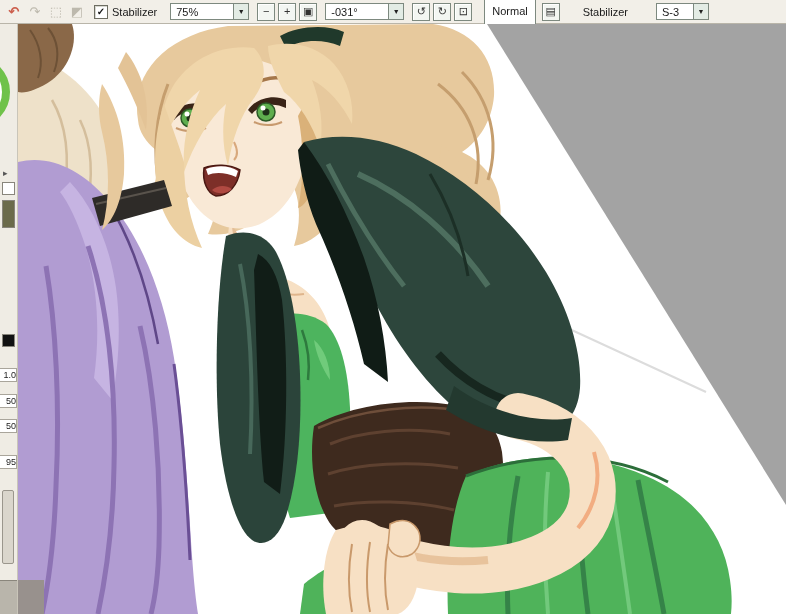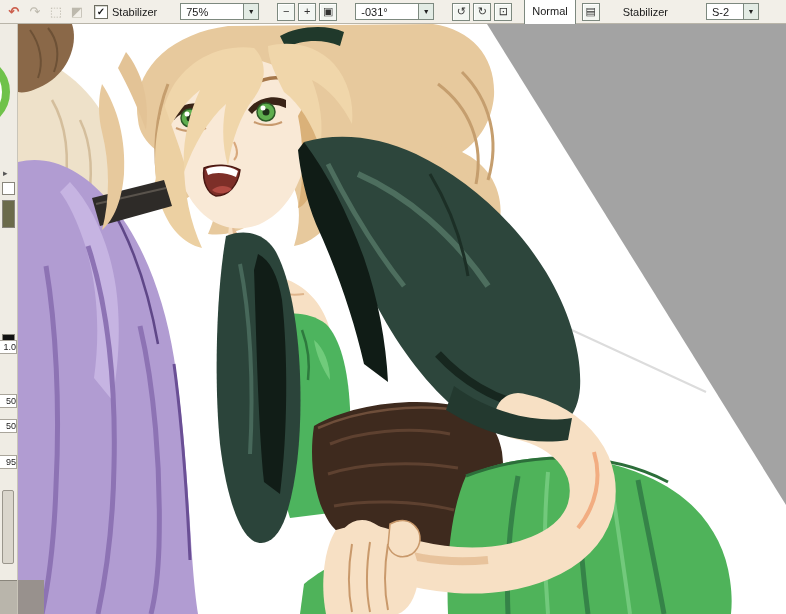--- a/index.html
+++ b/index.html
@@ -21,21 +21,21 @@
   .tb-icon.undo{color:#cc5f4d;font-weight:bold;}
   .tb-icon.disabled{color:#bdb9ad;}
   .checkbox-wrap{display:flex;align-items:center;gap:4px;margin:0 6px 0 6px;cursor:default;}
   .checkbox{
     width:12px;height:12px;background:#fff;border:1px solid #6d6d62;
     font-size:10px;line-height:11px;text-align:center;font-weight:bold;color:#111;
     box-shadow:inset 1px 1px 0 #d8d8d0;
   }
   .combo{
     display:flex;align-items:center;height:17px;border:1px solid #7d897f;
-    background:#fff;margin:0 16px;box-sizing:border-box;
+    background:#fff;margin:0 6px;box-sizing:border-box;
   }
   .combo .val{padding:0 5px;min-width:52px;white-space:nowrap;}
   .combo .val.narrow{min-width:26px;}
   .combo .arrow{
     width:15px;height:100%;background:#e3ece5;border:none;border-left:1px solid #7d897f;
     font-size:7px;color:#222;padding:0;display:flex;align-items:center;justify-content:center;
   }
   .sq-btn{
     width:18px;height:18px;border:1px solid #7d897f;background:#f3f6f2;
     font-size:11px;line-height:15px;text-align:center;padding:0;margin:0 1px;color:#333;
@@ -100,34 +100,34 @@
   </span>
   <button class="sq-btn">↺</button>
   <button class="sq-btn">↻</button>
   <button class="sq-btn">⊡</button>
 
   <span class="mode-box">Normal</span>
   <button class="sq-btn">▤</button>
 
   <span class="tb-label">Stabilizer</span>
   <span class="combo">
-    <span class="val narrow">S-2</span>
+    <span class="val narrow">S-3</span>
     <button class="arrow">▼</button>
   </span>
 </div>
 
 <div class="workspace">
 
   <div class="left-strip">
     <div class="wheel"></div>
     <span class="strip-icon" style="top:144px;">▸</span>
     <div class="strip-swatch" style="top:158px;background:#fff;"></div>
     <div class="strip-swatch" style="top: 176px; height: 28px; background: rgb(107, 107, 74);"></div>
     <div class="strip-swatch" style="top: 310px; background: rgb(17, 17, 17);"></div>
-    <div class="strip-val" style="top:316px;">1.0</div>
+    <div class="strip-val" style="top:344px;">1.0</div>
     <div class="strip-val" style="top:370px;">50</div>
     <div class="strip-val" style="top:395px;">50</div>
     <div class="strip-val" style="top:431px;">95</div>
     <div class="vscroll" style="top:466px;"></div>
     <div class="strip-panel" style="top:556px;"></div>
   </div>
 
   <div class="canvas-area">
     <svg width="768" height="590" viewBox="0 0 768 590">
 

